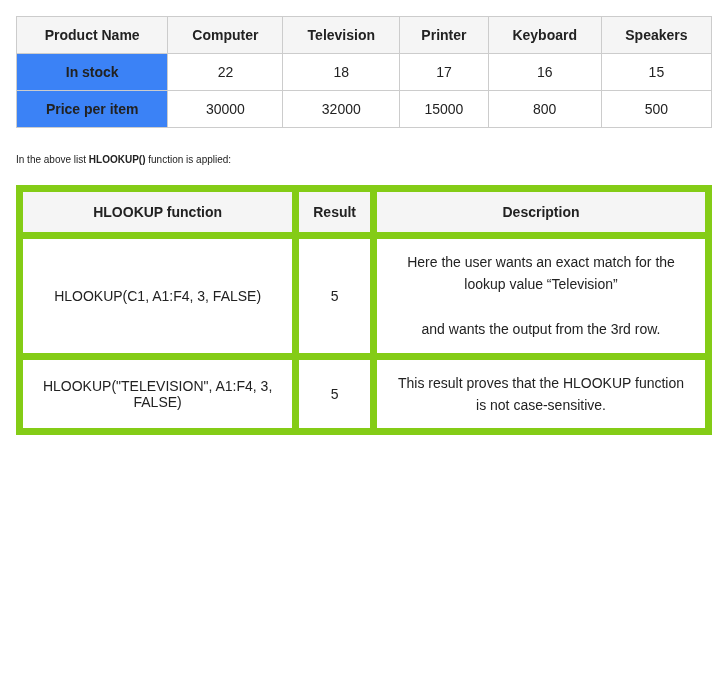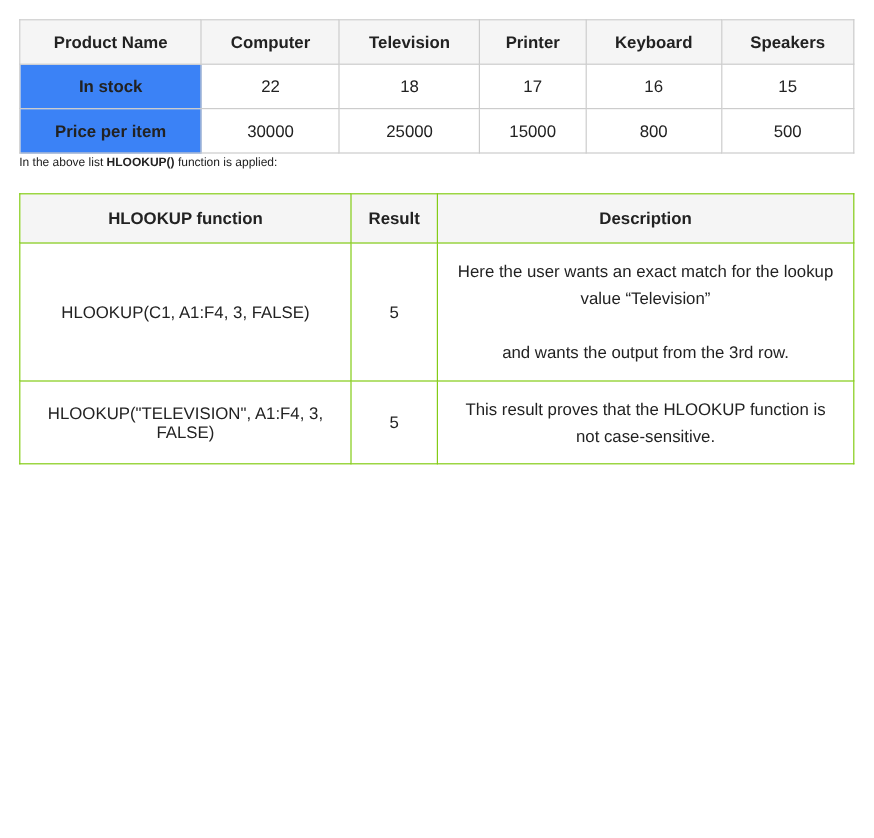--- a/index.html
+++ b/index.html
@@ -9,20 +9,21 @@
       color: #222;
       background: #fff;
       padding: 16px;
       width: 728px;
     }
 
     
     .product-table {
       width: 100%;
       border-collapse: collapse;
+      margin-bottom: 24px;
     }
     .product-table th,
     .product-table td {
       border: 1px solid #ccc;
       padding: 10px 12px;
       text-align: center;
       vertical-align: middle;
     }
     .product-table th {
       background: #f5f5f5;
@@ -44,21 +45,21 @@
       font-weight: bold;
     }
 
     
     .hlookup-table {
       width: 100%;
       border-collapse: collapse;
     }
     .hlookup-table th,
     .hlookup-table td {
-      border: 1px solid #84cc16;
+      border: 7px solid #84cc16;
       padding: 12px 14px;
       vertical-align: middle;
     }
     .hlookup-table th {
       background: #f5f5f5;
       font-weight: bold;
       text-align: center;
     }
     .hlookup-table td {
       text-align: center;
@@ -90,21 +91,21 @@
       <td class="row-header">In stock</td>
       <td>22</td>
       <td>18</td>
       <td>17</td>
       <td>16</td>
       <td>15</td>
     </tr>
     <tr>
       <td class="row-header">Price per item</td>
       <td>30000</td>
-      <td>25000</td>
+      <td>32000</td>
       <td>15000</td>
       <td>800</td>
       <td>500</td>
     </tr>
   </tbody>
 </table>
 
 <p class="description-text">
   <span>In the above list </span><strong>HLOOKUP()</strong><span> function is applied:</span>
 </p>

